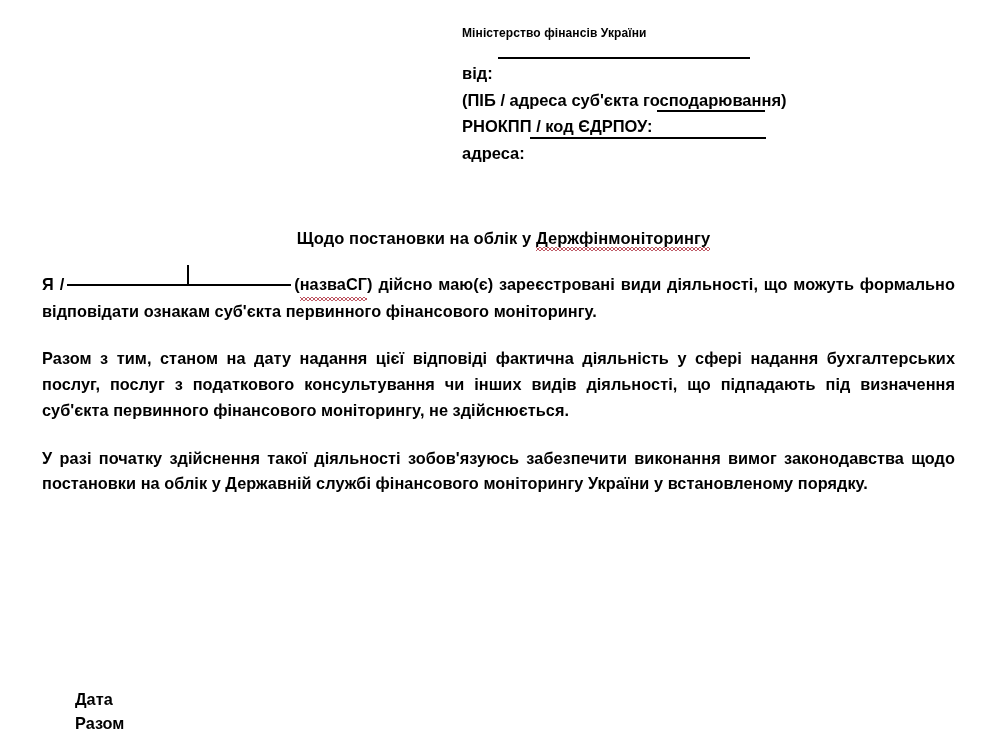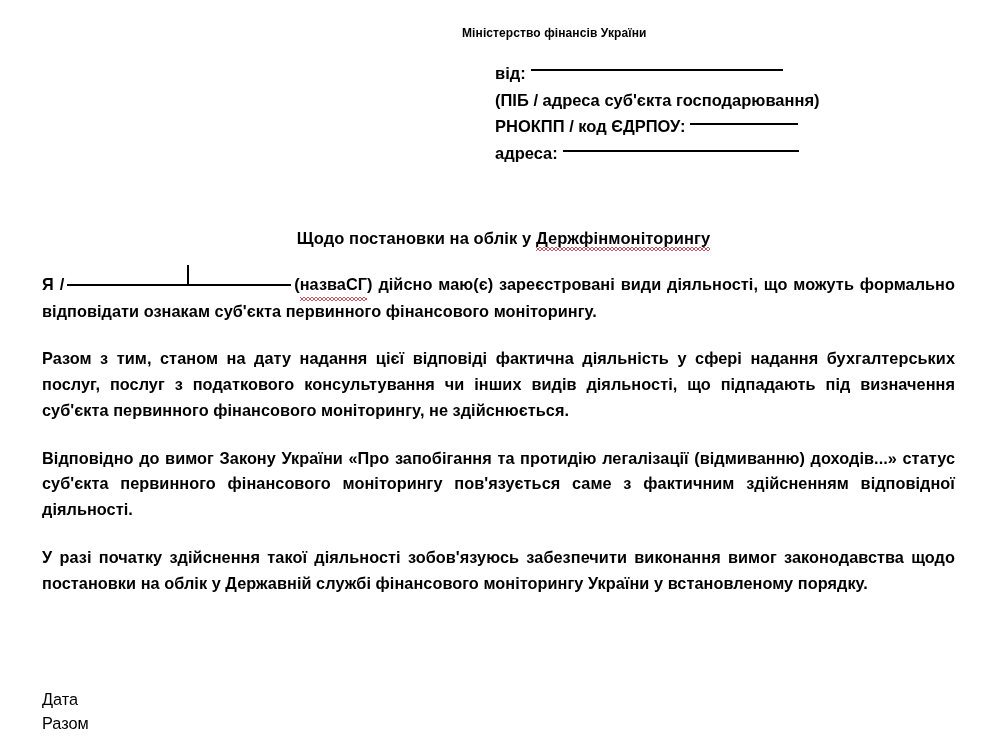--- a/index.html
+++ b/index.html
@@ -36,22 +36,21 @@
     letter-spacing: 0.1px;
     margin-bottom: 19px;
     white-space: nowrap;
   }
   .header-line {
     font-size: 16.5px;
     font-weight: bold;
     line-height: 1.62;
     white-space: nowrap;
     display: flex;
-    align-items: center;
-    margin-left: 33px;
+    align-items: flex-start;
   }
   .header-line .lbl { flex: 0 0 auto; }
   .blank {
     display: inline-block;
     border-bottom: 2.2px solid #000;
     height: 0;
     position: relative;
     top: -3px;
     margin-left: 5px;
   }
@@ -132,22 +131,23 @@
   }
 
   
   .sign-block {
     position: absolute;
     left: 42px;
     top: 688px;
   }
   .sign-line {
     font-size: 16.3px;
-    font-weight: normal;
+    font-weight: bold;
     line-height: 1.45;
+    margin-left: 33px;
   }
 </style>
 </head>
 <body>
 
 <div class="page">
 
   <div class="header-block">
     <div class="header-title">Міністерство фінансів України</div>
 
@@ -177,21 +177,20 @@
 
   <div class="body">
 
 
     <p class="para">
       <span>Я /</span><span class="inline-blank"><span class="caret"></span></span><span>(</span><span class="misspelled">назваСГ</span><span>) дійсно маю(є) зареєстровані види діяльності, що можуть формально відповідати ознакам суб'єкта первинного фінансового моніторингу.</span>
     </p>
 
     <p class="para">Разом з тим, станом на дату надання цієї відповіді фактична діяльність у сфері надання бухгалтерських послуг, послуг з податкового консультування чи інших видів діяльності, що підпадають під визначення суб'єкта первинного фінансового моніторингу, не здійснюється.</p>
 
-    <p class="para">Відповідно до вимог Закону України «Про запобігання та протидію легалізації (відмиванню) доходів...» статус суб'єкта первинного фінансового моніторингу пов'язується саме з фактичним здійсненням відповідної діяльності.</p>
 
     <p class="para">У разі початку здійснення такої діяльності зобов'язуюсь забезпечити виконання вимог законодавства щодо постановки на облік у Державній службі фінансового моніторингу України у встановленому порядку.</p>
   </div>
 
   <div class="sign-block">
     <div class="sign-line">Дата</div>
     <div class="sign-line">Разом</div>
   </div>
 
 </div>

